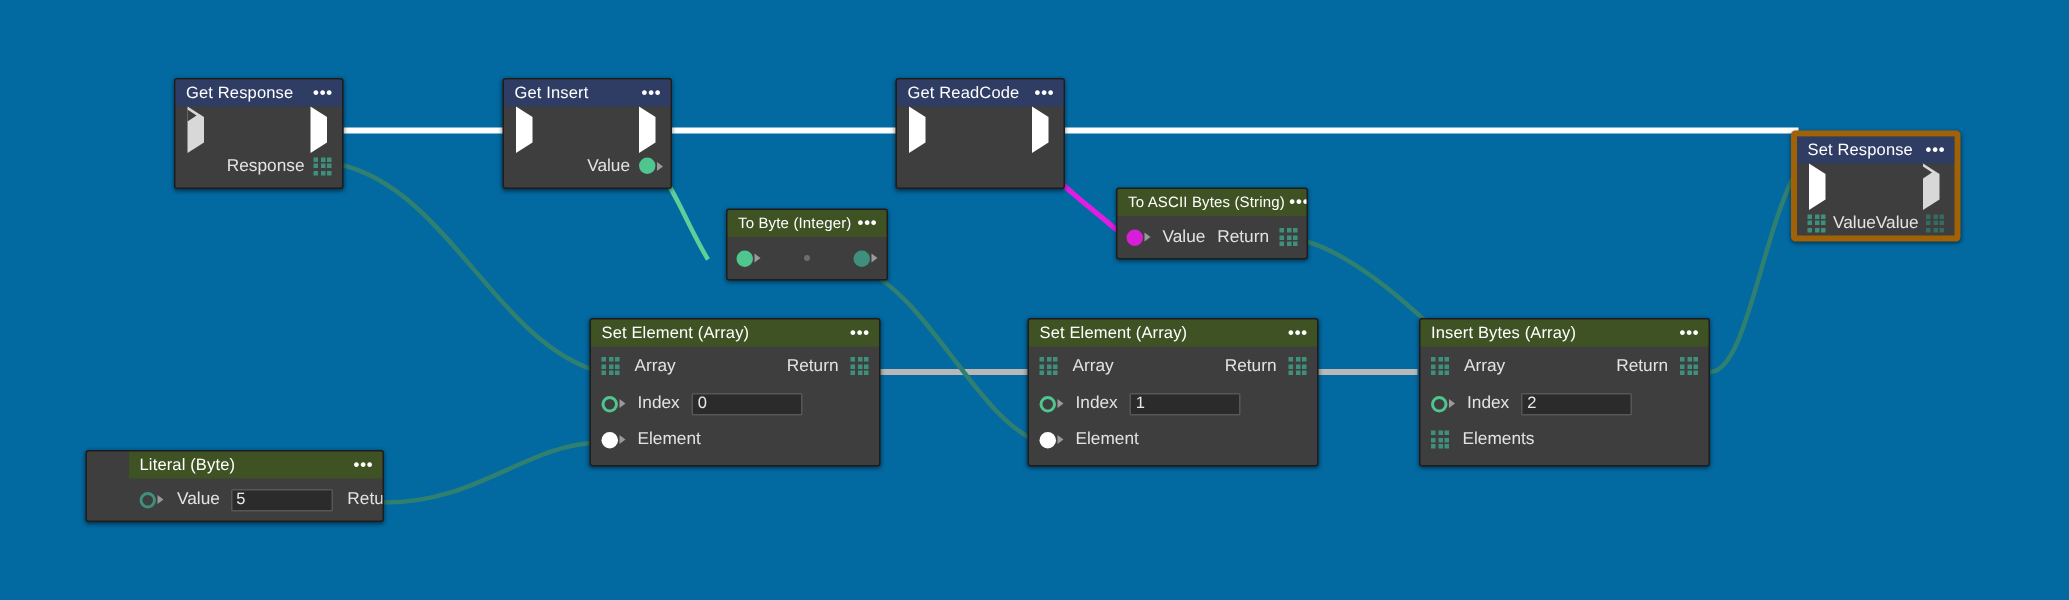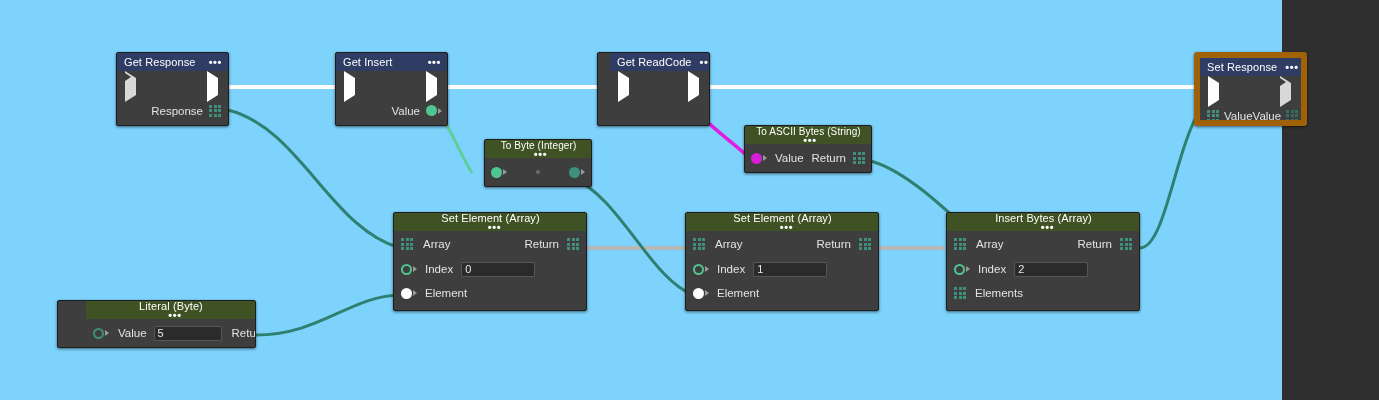--- a/index.html
+++ b/index.html
@@ -9,54 +9,55 @@
   }
   body {
     width: 1379px;
     height: 400px;
     overflow: hidden;
     font-family: "Liberation Sans", sans-serif;
     -webkit-font-smoothing: antialiased;
   }
   #canvas {
     position: relative;
-    width: 1282px;
+    width: 1379px;
     height: 400px;
-    background: #7dd3fc;
+    background: #0369a1;
   }
   #wires {
     position: absolute;
     left: 0; top: 0;
     width: 1379px;
     height: 400px;
     pointer-events: none;
   }
   .node {
     position: absolute;
     box-sizing: border-box;
     background: #3e3e3e;
     border: 1px solid #1d1d1d;
     border-radius: 2px;
     box-shadow: 0 1px 3px rgba(0,0,0,0.55);
     overflow: hidden;
   }
   .node.selected {
-    border: 6px solid #a16207;
+    border: 4px solid #a16207;
     border-radius: 3px;
+    margin-top: 35px;
   }
   .node-header {
     height: 18px;
     display: flex;
     align-items: center;
     justify-content: space-between;
     padding: 0 6px 0 7px;
     box-sizing: border-box;
   }
   .node-header.blue { background: #2f3c63; }
-  .node-header.green { background: #3f5223; flex-direction: column; }
+  .node-header.green { background: #3f5223; }
   .node-title {
     color: #ffffff;
     font-size: 11px;
     line-height: 11px;
     letter-spacing: 0.1px;
     white-space: nowrap;
   }
   .dots {
     color: #ffffff;
     font-size: 11px;
@@ -237,21 +238,21 @@
       <div class="row" style="justify-content:flex-end; padding-right:5px;">
         <span class="lbl">Value</span>
         <span class="pin-wrap" style="margin-left:6px;">
           <span class="pin-dot green-fill"></span>
           <span class="pin-arrow"></span>
         </span>
       </div>
     </div>
   </div>
 
-  <div class="node" style="left:597px; top:52px; width:113px; height:74px;padding-left:12px;">
+  <div class="node" style="left:597px; top:52px; width:113px; height:74px;">
     <div class="node-header blue">
       <span class="node-title">Get ReadCode</span>
       <span class="dots">•••</span>
     </div>
     <div class="node-body">
       <div class="exec-row">
         <span class="exec"><span class="tri-fill"></span></span>
         <span class="exec"><span class="tri-fill"></span></span>
       </div>
     </div>

